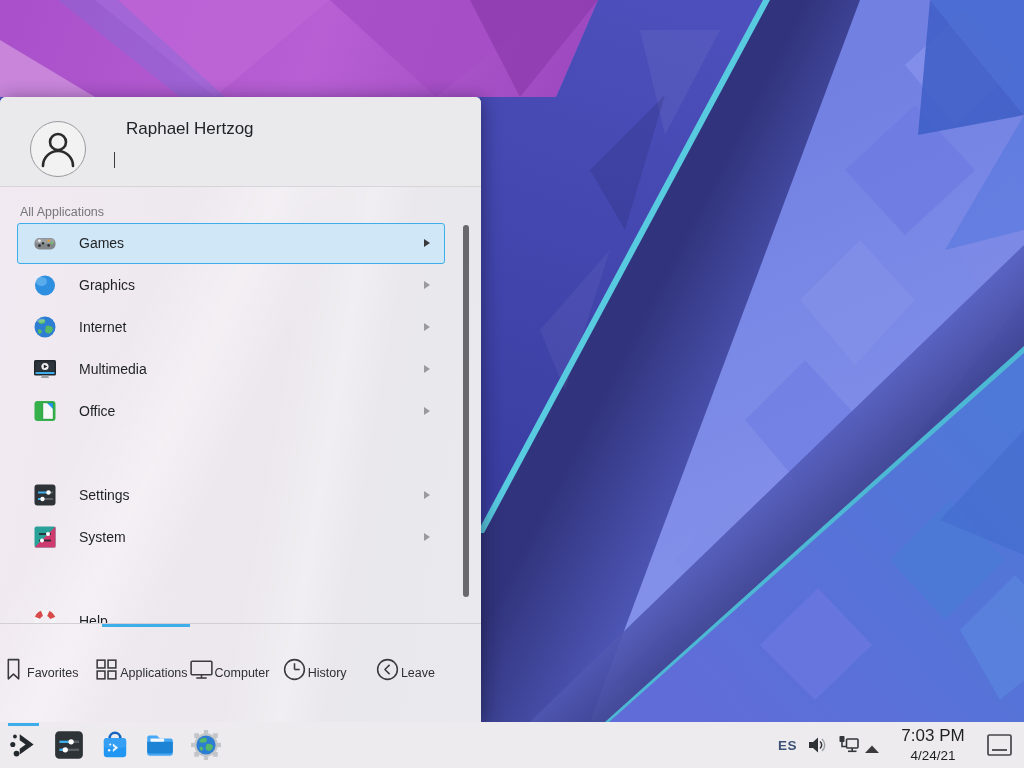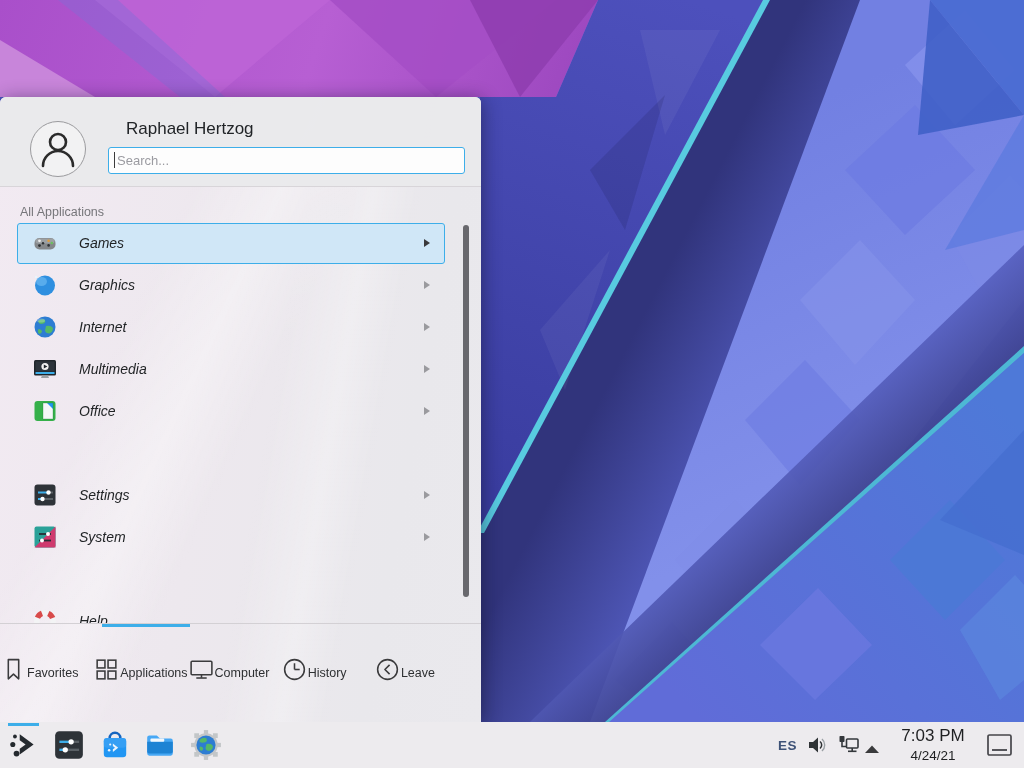--- a/index.html
+++ b/index.html
@@ -19,21 +19,21 @@
   #avatar{left:30px;top:24px;width:54px;height:54px;border:1px solid #9b9b9e;border-radius:50%;background:rgba(250,250,250,.5);}
   #user-name{left:108px;top:22px;font-size:17px;color:#212427;margin-left:18px;}
   #search-box{left:108px;top:50px;width:339px;height:25px;background:#fdfdfd;border:1px solid #3daee9;border-radius:3px;
         font-size:13px;color:#2b2b2b;padding:0 8px;outline:none;font-family:"Liberation Sans",sans-serif;}
   #search-box::placeholder{color:#9b9ba1;}
   #search-caret{left:114px;top:55px;width:1px;height:16px;background:#3b3b3b;}
   #section-label{left:20px;top:108px;font-size:12.5px;color:#76767a;}
   
   .row{left:0;width:462px;height:42px;}
   .row .cat-icon{position:absolute;left:32px;top:8px;width:26px;height:26px;}
-  .row .cat-label{position:absolute;left:79px;top:13px;font-size:14px;color:#1f2224;font-style:italic;}
+  .row .cat-label{position:absolute;left:79px;top:13px;font-size:14px;color:#1f2224;}
   .row .arrow{position:absolute;left:424px;top:17px;width:0;height:0;
         border-left:6px solid #9a9a9e;border-top:4.5px solid transparent;border-bottom:4.5px solid transparent;}
   .row .arrow.dark{border-left-color:#3a3a3c;}
   #row-sel{left:17px;top:126px;width:426px;height:39px;background:#d0e7f7;border:1px solid #3daee9;border-radius:3px;}
   #scrollbar{left:463px;top:128px;width:6px;height:372px;background:#68686d;border-radius:3px;}
   
   #tab-sep{left:0;top:526px;width:481px;height:1px;background:#d3d0d4;}
   #tab-indicator{left:102px;top:527px;width:88px;height:3px;background:#3daee9;}
   #tabbar{left:0;top:540px;width:467px;height:64px;display:flex;}
   .tab{flex:1;display:flex;flex-direction:row;align-items:center;}
@@ -133,21 +133,20 @@
   <div class="abs" id="menu-header"></div>
 
   <div class="abs" id="avatar">
     <svg width="54" height="54" viewBox="0 0 54 54">
       <circle cx="27" cy="20" r="8" fill="none" stroke="#2b2b2b" stroke-width="2.6"></circle>
       <path d="M12 44 a15 15 0 0 1 30 0" fill="none" stroke="#2b2b2b" stroke-width="2.6" stroke-linecap="round"></path>
     </svg>
   </div>
   <div class="abs" id="user-name">Raphael Hertzog</div>
 
-  <input class="abs" id="search-box" placeholder="Search..." style="">
   <div class="abs" id="search-caret"></div>
 
   <div class="abs" id="section-label">All Applications</div>
 
   <div class="abs" id="row-sel"></div>
 
   <div class="abs row" style="top:125px">
     <svg class="cat-icon" viewBox="0 0 26 26">
       <rect x="2.5" y="8" width="21" height="11.5" rx="5" fill="#84878a"></rect>
       <rect x="3.5" y="8.5" width="19" height="5" rx="2.5" fill="#a3a6a9" opacity=".8"></rect>

